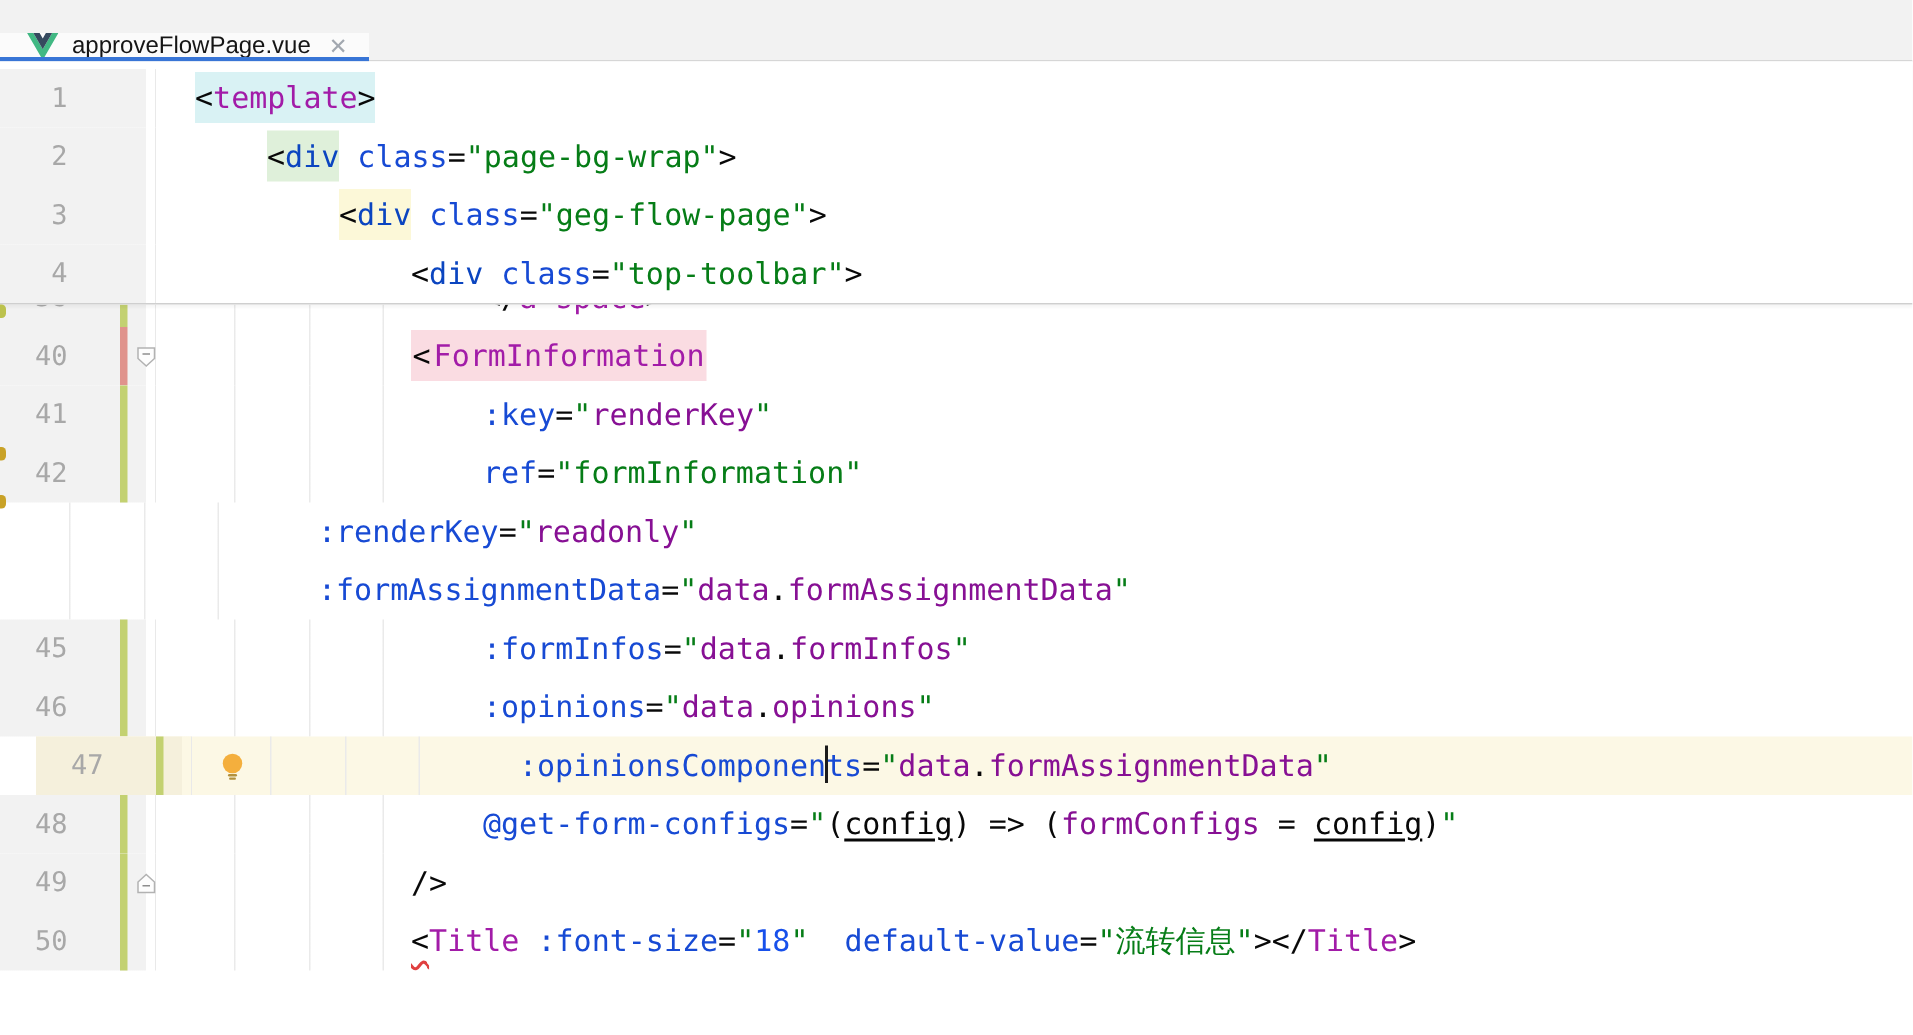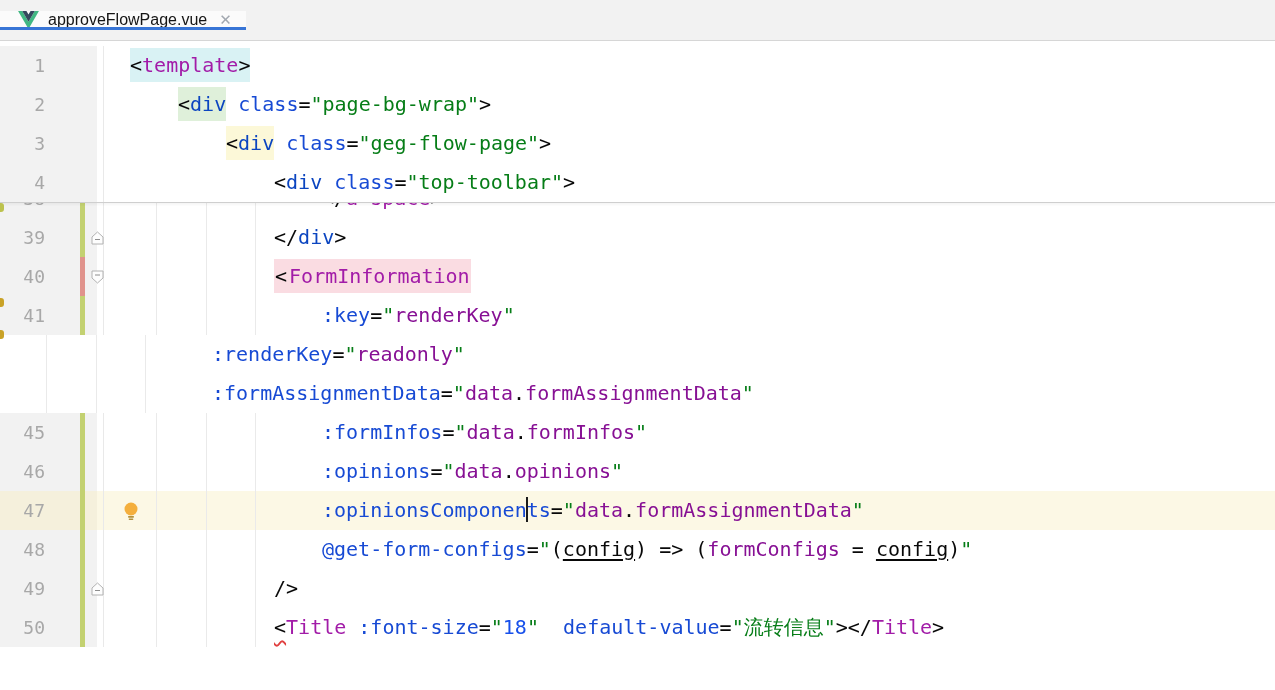--- a/index.html
+++ b/index.html
@@ -1,28 +1,28 @@
 <!DOCTYPE html>
 <html><head>
 <meta charset="utf-8">
 <style>
   html,body{margin:0;padding:0;width:1275px;height:690px;overflow:hidden;background:#fff;}
   .ide{width:1275px;height:690px;background:#fff;font-family:"DejaVu Sans Mono",monospace;}
   
-  .tabbar{height:40px;background:#F2F2F2;border-bottom:1px solid #D6D6D6;display:flex;align-items:center;}
+  .tabbar{height:40px;background:#F2F2F2;border-bottom:1px solid #D6D6D6;display:flex;align-items:flex-end;}
   .tab{position:relative;display:flex;align-items:center;background:#FBFBFB;padding:0 14px 0 18px;}
   .tab::after{content:"";position:absolute;left:0;right:0;bottom:-1px;height:3px;background:#3875D6;}
   .vue-icon{display:flex;margin-right:9px;}
   .tab-title{font-family:"Liberation Sans",sans-serif;font-size:16px;color:#151515;}
   .tab-close{margin-left:12px;color:#A2A8B0;font-size:15px;font-family:"Liberation Sans",sans-serif;cursor:pointer;}
   
   .editor{position:relative;height:649px;background:#fff;}
   .sticky-panel{padding-top:5px;background:#fff;border-bottom:1px solid #CFCFCF;box-shadow:0 2px 2px rgba(0,0,0,.04);position:relative;z-index:2;}
   .row{display:flex;height:39px;position:relative;}
-  .caret-row{background:#FCF8E5;}
+  .caret-row{background:#FCF8E5;margin-left:24px;}
   .gutter{width:110px;flex:none;position:relative;
     background:linear-gradient(to right,#F2F2F2 0 97px,#FFFFFF 97px 103px,#E9E9E9 103px 104px,rgba(0,0,0,0) 104px);}
   .caret-row .gutter{
     background:linear-gradient(to right,#F5F0DC 0 97px,#FCF8E5 97px 103px,#E9E9E9 103px 104px,rgba(0,0,0,0) 104px);}
   .lnum{position:absolute;right:65px;top:0;line-height:39px;font-size:18px;color:#A8A8A8;}
   .vcs{position:absolute;left:80px;top:0;bottom:0;width:5px;}
   .vcs.green{background:#C3D171}
   .vcs.red{background:#E0938C}
   .fold{position:absolute;left:91px;top:50%;transform:translateY(-50%);line-height:0;cursor:pointer;}
   .code{flex:1;position:relative;line-height:39px;font-size:20px;white-space:pre;color:#080808;cursor:text;padding-left:20px;}
@@ -96,46 +96,42 @@
           <div class="row">
             <div class="gutter">
               <span class="lnum">38</span>
               <span class="vcs green"></span>
             </div>
             <div class="code"><span style="padding-left: 192px;"><span class="pln">&lt;/</span><span class="cmp">a-space</span><span class="pln">&gt;</span></span></div>
           </div>
         </div>
         <div class="row">
           <div class="gutter">
-            <span class="lnum">39</span>
-            <span class="vcs green"></span>
-            <span class="fold"><svg width="13" height="14" viewBox="0 0 13 14">
-                <path d="M1 6 6.5 1 12 6v7H1z" fill="#FDFDFD" stroke="#B2B2B2"></path>
-                <path d="M4 8.5h5" stroke="#8E8E8E"></path>
-              </svg></span>
-          </div>
-          <div class="code"><span style="padding-left: 144px;"><span class="pln">&lt;/</span><span class="tag">div</span><span class="pln">&gt;</span></span></div>
-        </div>
-        <div class="row">
-          <div class="gutter">
             <span class="lnum">40</span>
             <span class="vcs red"></span>
             <span class="fold"><svg width="13" height="14" viewBox="0 0 13 14">
                 <path d="M1 1h11v7L6.5 13 1 8z" fill="#FDFDFD" stroke="#B2B2B2"></path>
                 <path d="M4 5h5" stroke="#8E8E8E"></path>
               </svg></span>
           </div>
           <div class="code"><span style="padding-left: 144px; text-align: right;"><span class="pln bg-pink">&lt;</span><span class="cmp bg-pink">FormInformation</span></span></div>
         </div>
         <div class="row">
           <div class="gutter">
             <span class="lnum">41</span>
             <span class="vcs green"></span>
           </div>
           <div class="code"><span style="padding-left: 192px;"><span class="att">:key</span><span class="pln">=</span><span class="str">"</span><span class="expr">renderKey</span><span class="str">"</span></span></div>
+        </div>
+        <div class="row">
+          <div class="gutter">
+            <span class="lnum">42</span>
+            <span class="vcs green"></span>
+          </div>
+          <div class="code"><span style="padding-left: 192px;"><span class="att">ref</span><span class="pln">=</span><span class="str">"formInformation"</span></span></div>
         </div>
         <div class="row">
           <div class="code"><span style="padding-left: 192px;"><span class="att">:renderKey</span><span class="pln">=</span><span class="str">"</span><span class="expr">readonly</span><span class="str">"</span></span></div>
         </div>
         <div class="row">
           <div class="code"><span style="padding-left: 192px;"><span class="att">:formAssignmentData</span><span class="pln">=</span><span class="str">"</span><span class="expr">data</span><span class="pln">.</span><span class="expr">formAssignmentData</span><span class="str">"</span></span></div>
         </div>
         <div class="row">
           <div class="gutter">
             <span class="lnum">45</span>

